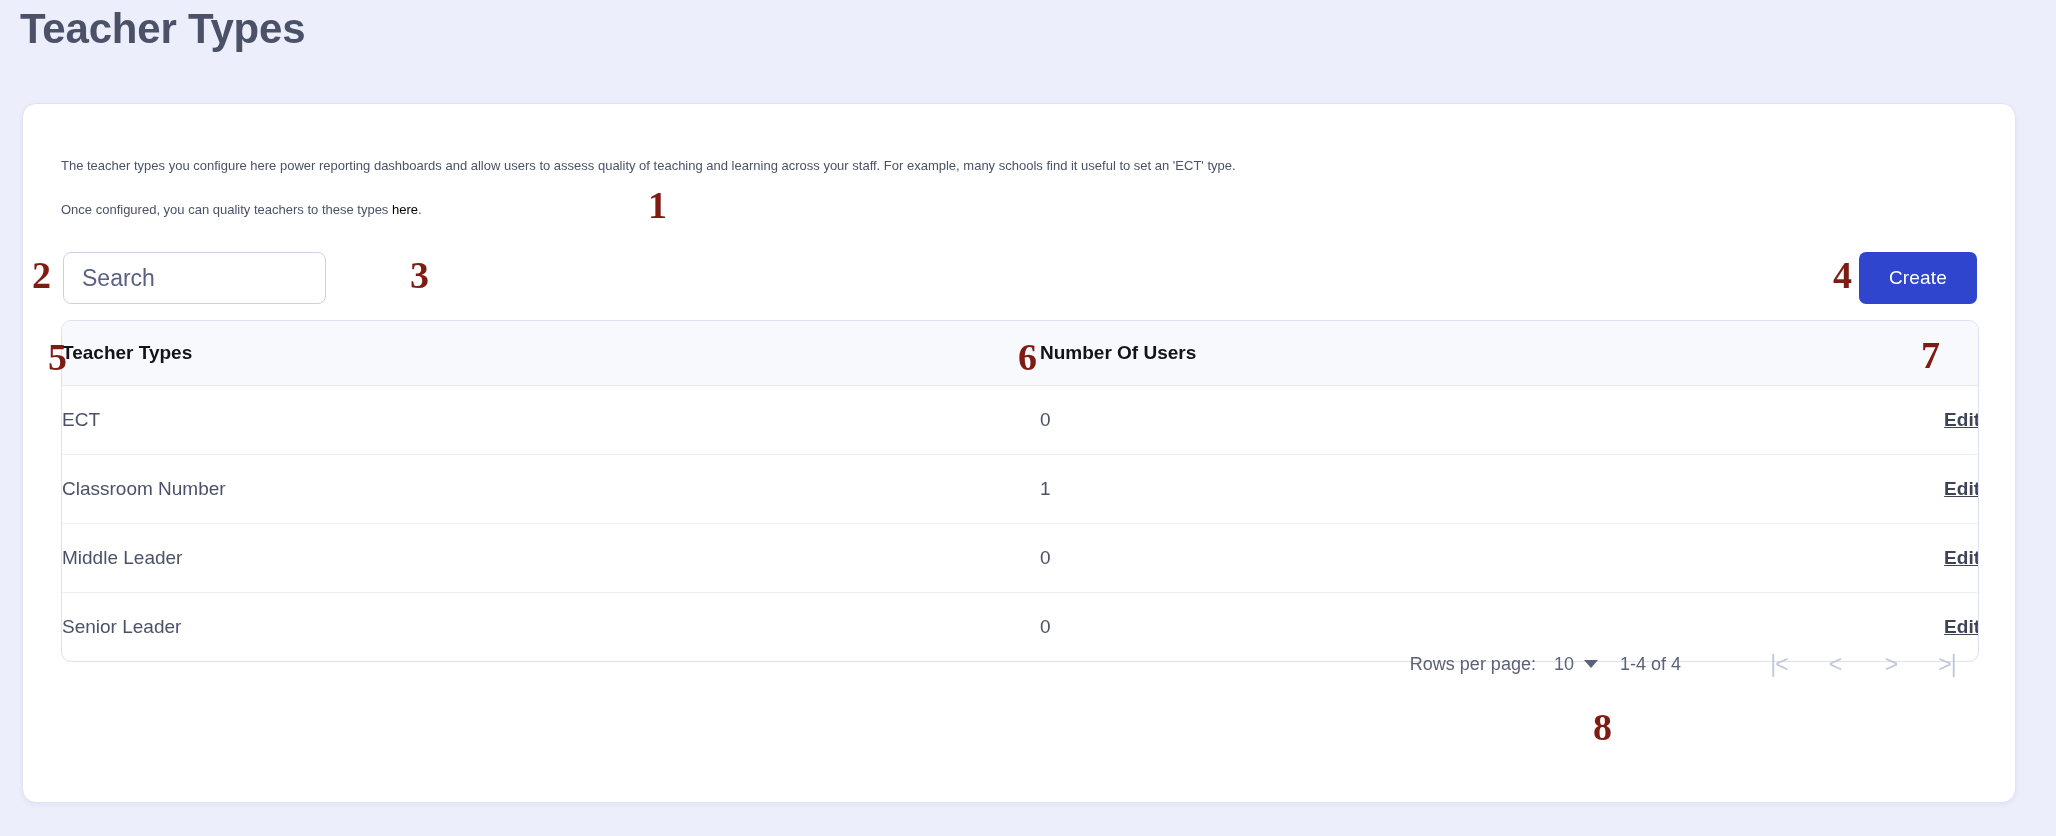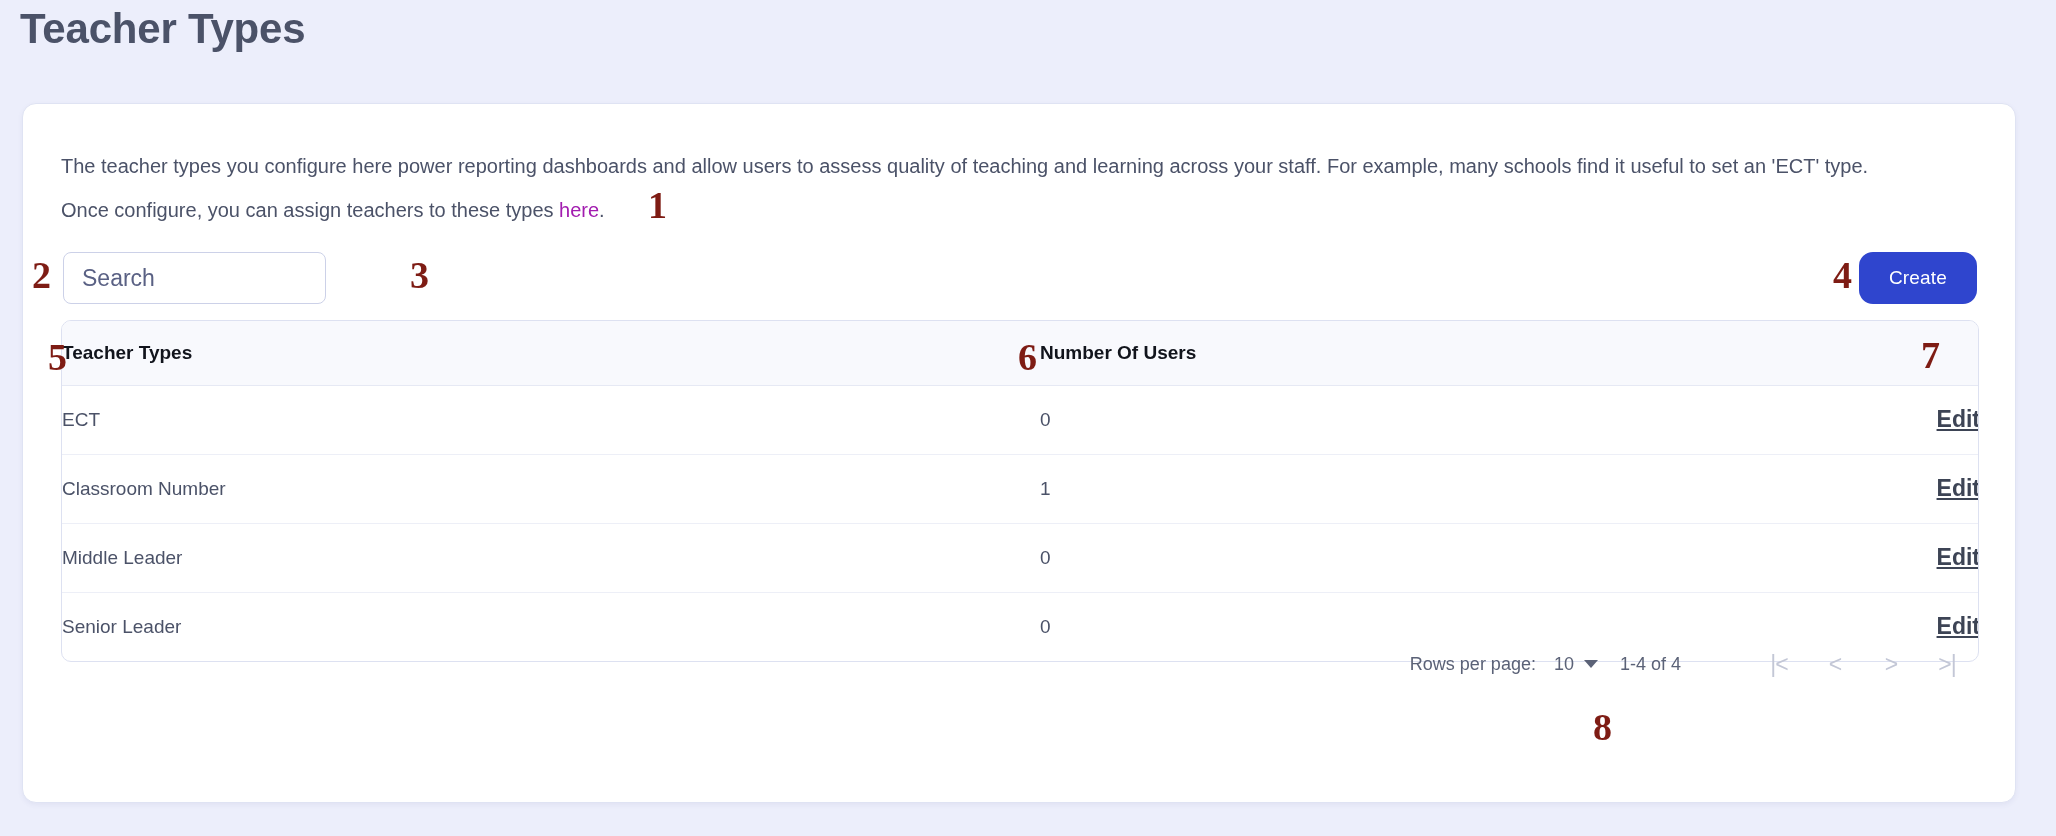--- a/index.html
+++ b/index.html
@@ -46,27 +46,27 @@
   }
 
   
   .intro {
     position: absolute;
     left: 38px;
     top: 40px;
     width: 1920px;
   }
   .intro-line {
-    font-size: 20px;
+    font-size: 13px;
     color: #4b5268;
     line-height: 44px;
     white-space: nowrap;
   }
   .intro-link {
-    color: #a21caf;
+    color: #000000;
     cursor: pointer;
   }
 
   
   .toolbar {
     position: absolute;
     left: 0;
     top: 148px;
     width: 100%;
     height: 58px;
@@ -100,21 +100,21 @@
   .create-btn {
     position: absolute;
     right: 38px;
     top: 0;
     height: 52px;
     min-width: 118px;
     padding: 8px 26px;
     background: #2f45ce;
     color: #ffffff;
     border: 0;
-    border-radius: 14px;
+    border-radius: 7px;
     font-size: 19px;
     font-family: "Liberation Sans", sans-serif;
     cursor: pointer;
     letter-spacing: 0.2px;
   }
 
   
   .table-wrap {
     position: absolute;
     left: 38px;
@@ -151,21 +151,21 @@
     padding: 0;
     border-bottom: 1px solid #edeff7;
   }
   table.data-table tbody tr:last-child td { border-bottom: 0; }
   td.col-name { padding-left: 28px; }
   td.col-count { padding-left: 2px; }
 
   .edit-link {
     color: #3d4455;
     text-decoration: underline;
-    font-size: 23px;
+    font-size: 19px;
     font-weight: bold;
     cursor: pointer;
   }
 
   
   .paginator {
     position: absolute;
     right: 40px;
     top: 540px;
     display: flex;
@@ -219,21 +219,21 @@
 <body>
 
 <div class="page">
 
   <div class="page-title">Teacher Types</div>
 
   <div class="card">
 
     <div class="intro">
       <div class="intro-line">The teacher types you configure here power reporting dashboards and allow users to assess quality of teaching and learning across your staff. For example, many schools find it useful to set an 'ECT' type.</div>
-      <div class="intro-line"><span>Once configure, you can assign teachers to these types </span><a class="intro-link">here</a><span>.</span></div>
+      <div class="intro-line"><span>Once configured, you can quality teachers to these types </span><a class="intro-link">here</a><span>.</span></div>
     </div>
 
     <div class="toolbar">
       <div class="search-wrap">
         <input class="search-input" type="text" placeholder="Search" style="">
 
       </div>
       <button class="create-btn">Create</button>
     </div>
 

